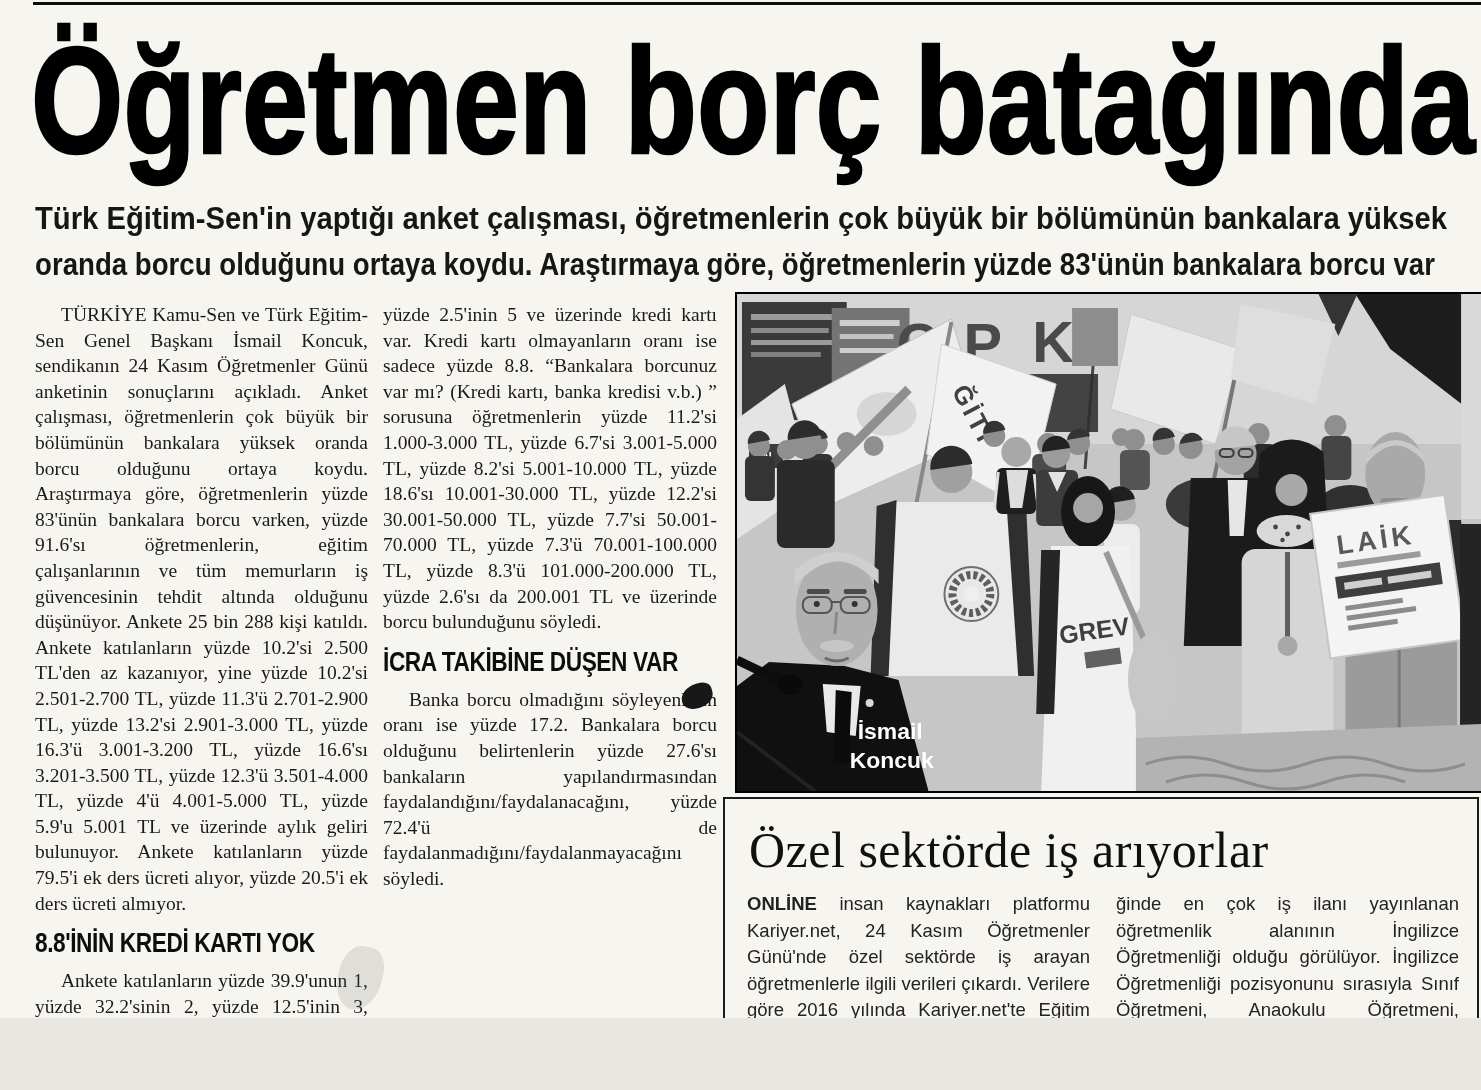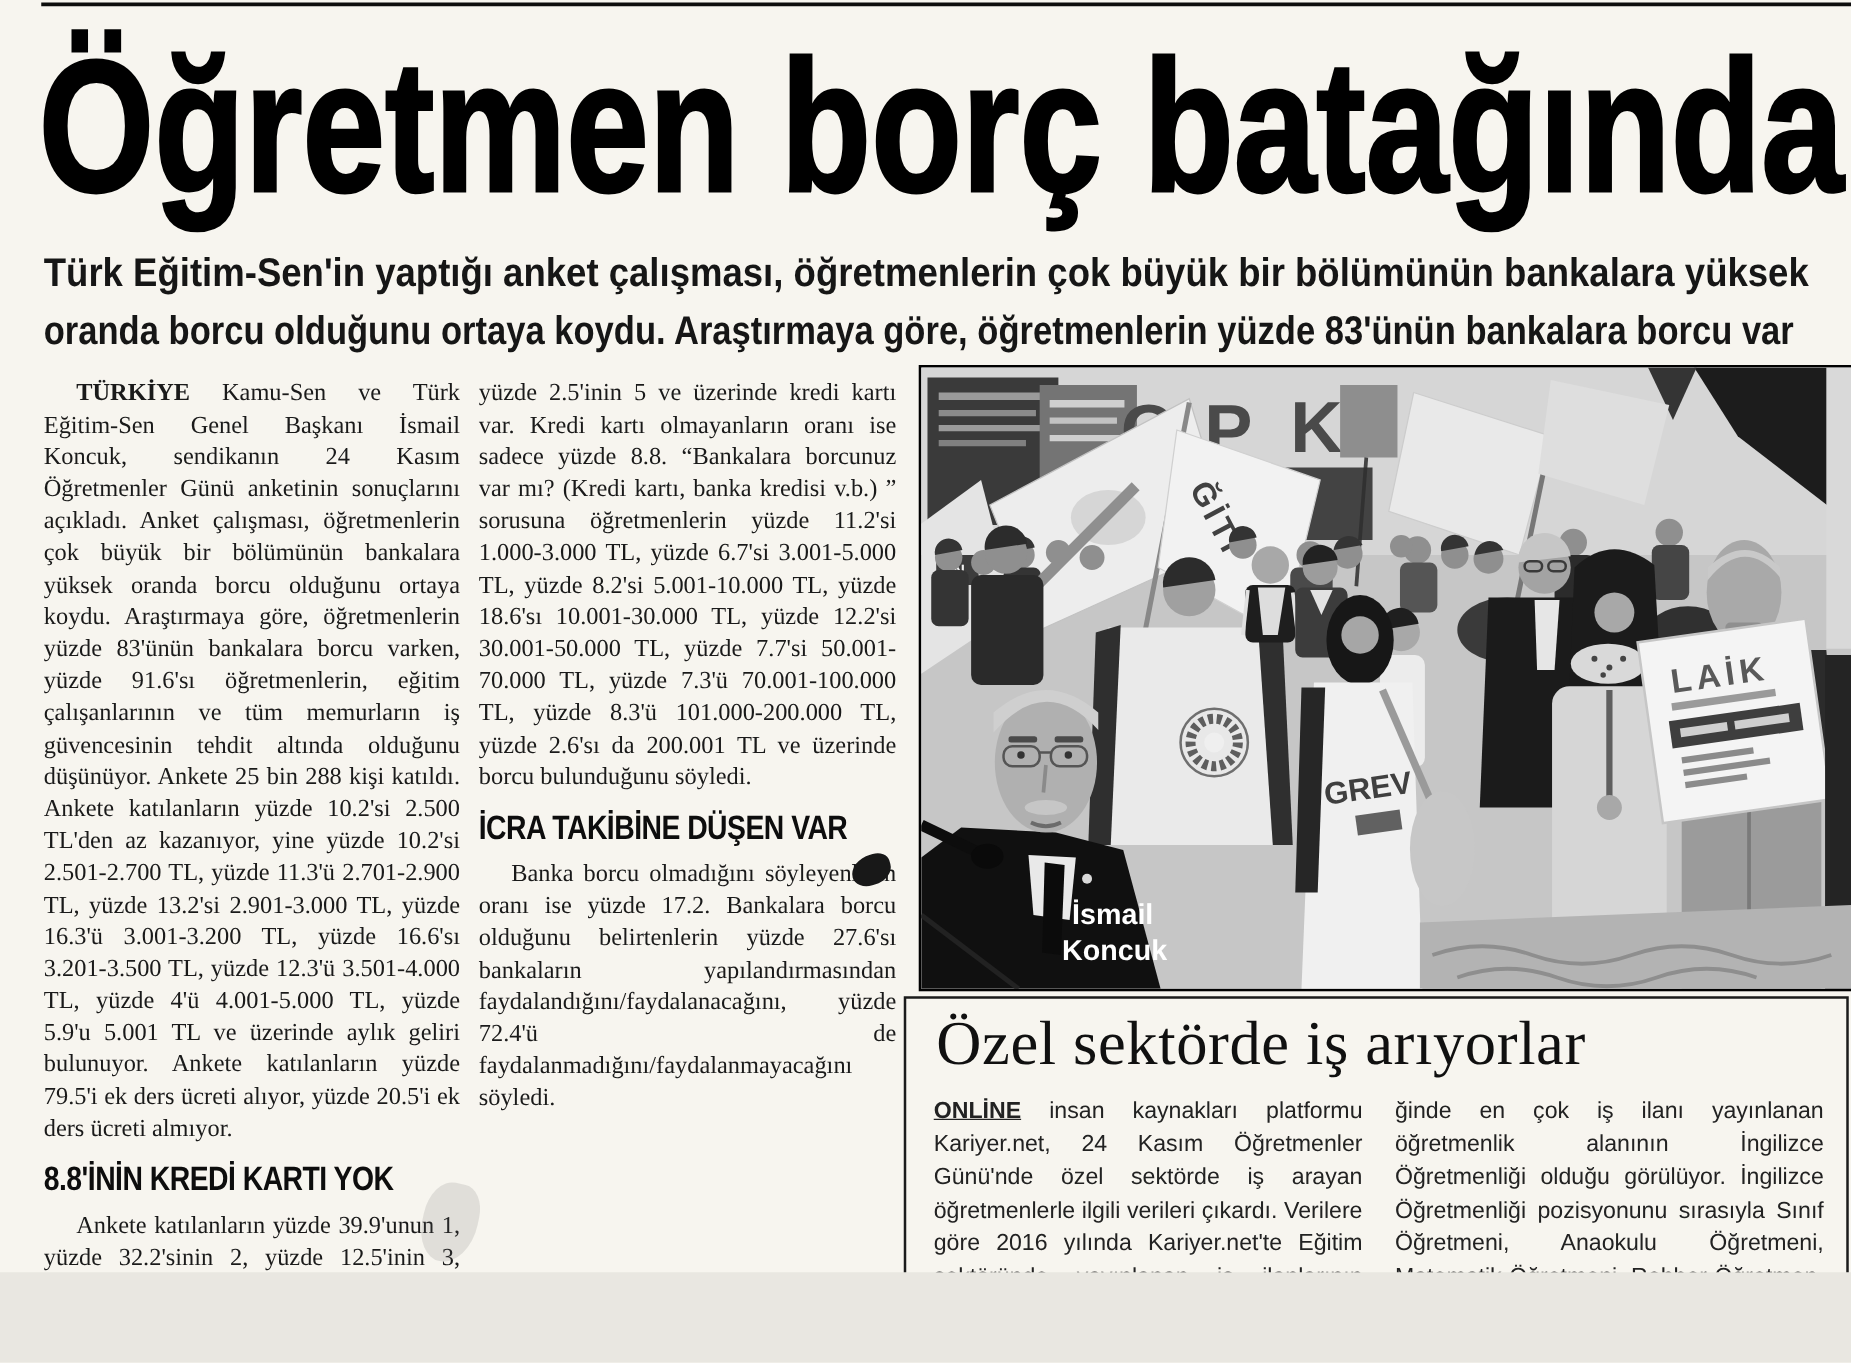--- a/index.html
+++ b/index.html
@@ -7,34 +7,34 @@
         font-family:"Liberation Serif",serif;color:#161616;}
   .abs{position:absolute;}
   .top-rule{left:33px;top:2px;width:1448px;height:3px;background:#0d0d0d;}
   .headline-svg{left:28px;top:6px;}
   .subhead-svg{left:33px;top:192px;}
   .col{position:absolute;top:302px;overflow:hidden;height:788px;}
   .col1{left:35px;width:333px;}
   .col2{left:383px;width:334px;}
   .body-p{font-size:19.5px;line-height:25.6px;text-align:justify;margin:0;color:#1a1a1a;}
   .body-p.ind{text-indent:26px;}
-  .lead-serif{font-weight:bold;}
+  .lead-serif{font-weight:normal;}
   .colhead{font-family:"Liberation Sans",sans-serif;font-weight:bold;font-size:27px;
            letter-spacing:-0.5px;white-space:nowrap;transform:scaleX(.84);transform-origin:0 50%;
            margin:12px 0 9px;color:#0d0d0d;}
   .photo{left:735px;top:292px;width:744px;height:497px;border:2px solid #000;background:#c9c9c9;}
   .photo svg{display:block;width:100%;height:100%;}
   .box{left:723px;top:797px;width:756px;height:288px;border:2px solid #1b1b1b;box-sizing:border-box;
-       padding:4px 18px 0 22px;overflow:hidden;}
+       padding:20px 18px 0 22px;overflow:hidden;}
   .box h2{font-family:"Liberation Serif",serif;font-weight:normal;font-size:50px;
           margin:2px 0 12px 2px;color:#101010;letter-spacing:.5px;}
   .box-cols{display:flex;gap:26px;}
   .box-cols p{flex:1;font-family:"Liberation Sans",sans-serif;font-size:18.5px;line-height:26.5px;
               text-align:justify;margin:0;color:#222;}
-  .lead-sans{font-weight:bold;text-decoration:underline;}
+  .lead-sans{font-weight:bold;}
   .smudge1{left:681px;top:684px;width:32px;height:24px;background:#181818;
            border-radius:62% 38% 55% 45%;transform:rotate(-16deg);}
   .smudge2{left:338px;top:946px;width:44px;height:64px;background:#6a6a6a;opacity:.16;
            border-radius:50% 40% 60% 50%;transform:rotate(12deg);}
   .smudge3{left:836px;top:1052px;width:6px;height:6px;background:#2e2e2e;border-radius:50%;}
   text{font-family:"Liberation Sans",sans-serif;}
 </style>
 </head>
 <body>
 

